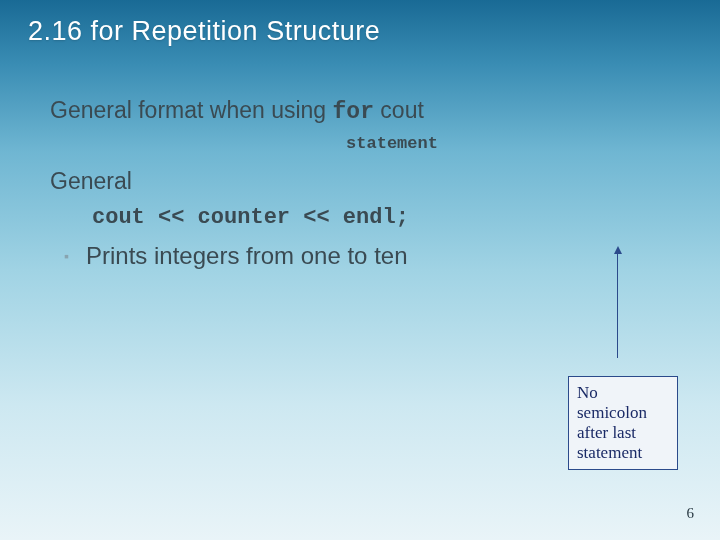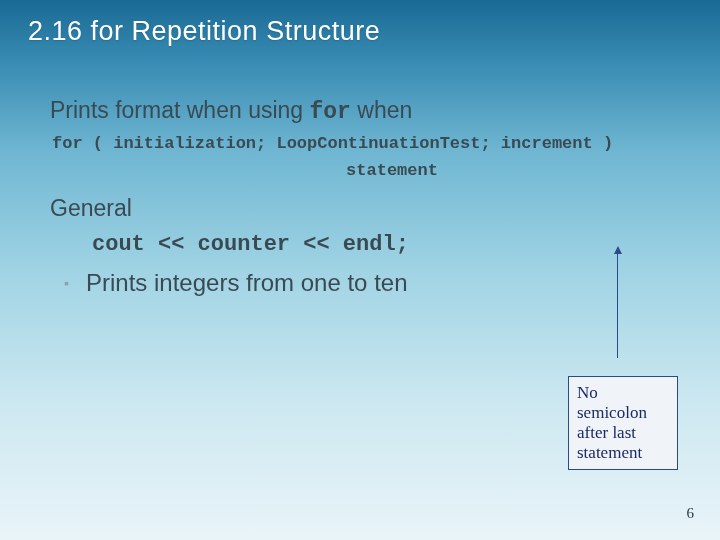--- a/index.html
+++ b/index.html
@@ -137,25 +137,24 @@
 
 <div class="slide">
 
   <div class="title">2.16 for Repetition Structure</div>
 
   <div class="content">
 
     <div class="top-item">
       <div class="marker"></div>
       <div class="txt">
-        <span>Prints format when using </span><span class="mono">for</span><span> when</span>
+        <span>General format when using </span><span class="mono">for</span><span> cout</span>
       </div>
     </div>
 
-    <div class="code-line">for ( initialization; LoopContinuationTest; increment )</div>
     <div class="code-line code-indent">statement</div>
 
     <div class="top-item" style="margin-top:14px;">
       <div class="marker"></div>
       <div class="txt">General</div>
     </div>
 
     <div class="cout-line">cout &lt;&lt; counter &lt;&lt; endl;</div>
 
     <div class="sub-item">

